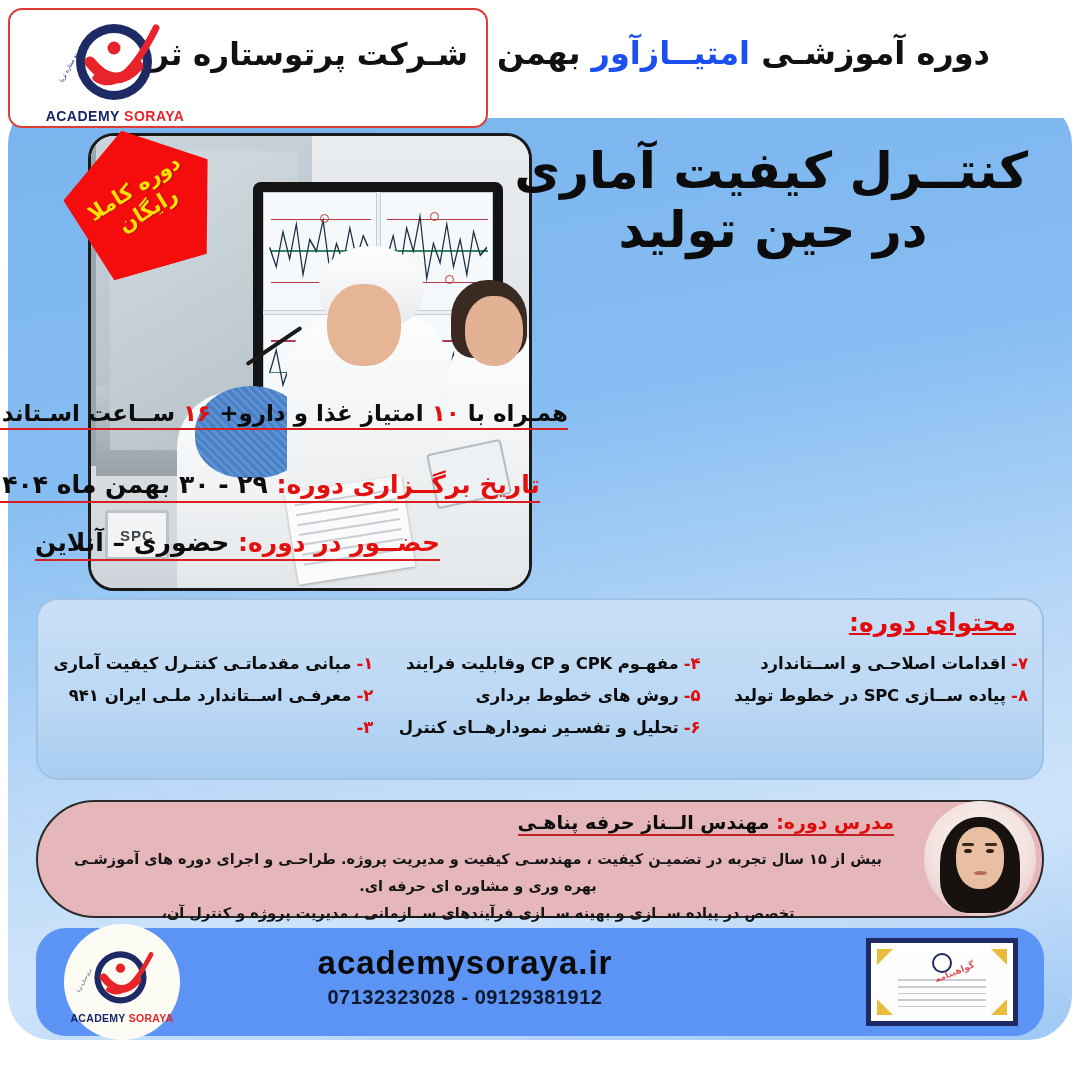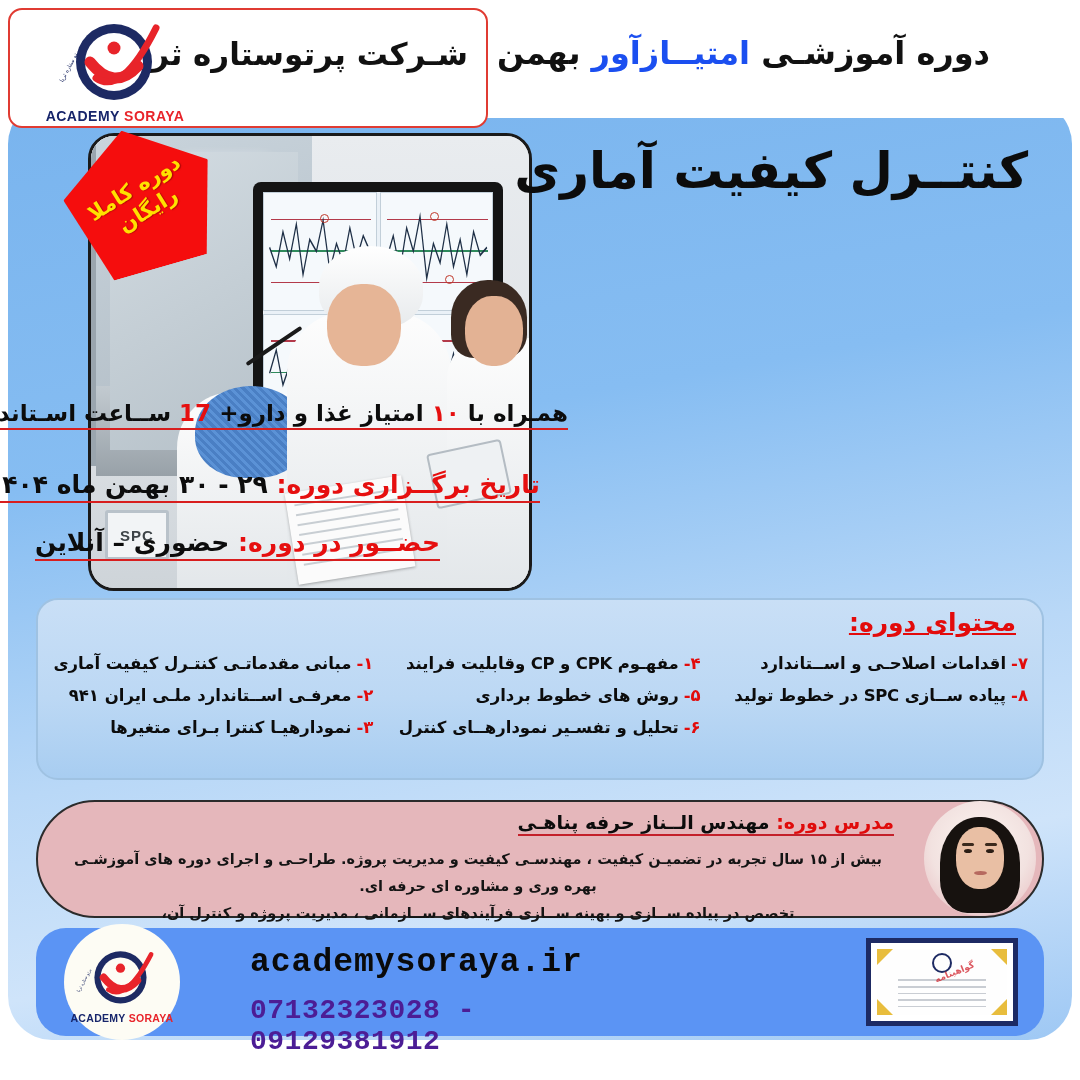--- a/index.html
+++ b/index.html
@@ -203,25 +203,25 @@
   .foot-logo{
     position:absolute;left:28px;top:-4px;width:116px;height:116px;border-radius:50%;
     background:#fdfcf4;display:flex;align-items:center;justify-content:center;
   }
   .foot-logo .fl-cap{
     position:absolute;bottom:16px;left:0;right:0;text-align:center;
     font-family:"Liberation Sans",sans-serif;font-size:10.5px;font-weight:bold;direction:ltr;letter-spacing:.3px;
   }
   .foot-logo .fl-cap .a{color:#17256b;} .foot-logo .fl-cap .s{color:#e8242a;}
   .contact{
-    position:absolute;left:214px;top:16px;width:430px;text-align:left;direction:ltr;
-    font-family:Liberation Mono, monospace;
+    position:absolute;left:214px;top:16px;width:430px;text-align:center;direction:ltr;
+    font-family:Liberation Sans, sans-serif;
   }
   .contact .site{font-size:33px;font-weight:bold;color:#0a0a0a;letter-spacing:1px;}
-  .contact .tel{font-size:28px;font-weight:bold;color:#4c1d95;letter-spacing:.5px;margin-top:14px;}
+  .contact .tel{font-size:20px;font-weight:bold;color:#0f172a;letter-spacing:.5px;margin-top:4px;}
   .cert{position:absolute;top:10px;width:152px;height:88px;background:#fff;overflow:hidden;}
   .cert.c1{left:662px;}
   .cert.c2{left:830px;border:5px solid #1d2a63;box-sizing:border-box;}
   .cert-inner{position:absolute;inset:6px;background:#fefefe;}
   .cert-inner i{position:absolute;left:16%;right:16%;height:1.6px;background:#c9cdd3;}
   .cert-title{position:absolute;left:0;right:0;top:26%;text-align:center;font-size:8px;color:#3d4a7a;font-style:italic;font-family:"Liberation Serif",serif;}
   .cert-logo{position:absolute;left:50%;top:6%;transform:translateX(-50%);width:16px;height:16px;border-radius:50%;border:2px solid #1d2a63;}
   .cert-stamp{position:absolute;left:28%;top:34%;width:52%;height:48%;transform:rotate(-22deg);color:#d0202a;font-size:9px;font-weight:bold;opacity:.75;}
   .gold{position:absolute;width:16px;height:16px;background:#e8bd3d;}
   .gold.tl{left:0;top:0;clip-path:polygon(0 0,100% 0,0 100%);}
@@ -341,25 +341,26 @@
   <div class="free-badge">
     <div class="pent"></div>
     <div class="txt">
       <span>دوره کاملا</span>
       <span>رایگان</span>
     </div>
   </div>
 
   <div class="title-block">
     <div class="tl">کنتــرل کیفیت آماری</div>
+    <div class="tl">در حین تولید</div>
   </div>
 
   <div class="meta m1">
     <div class="ln">
-      <span>همـراه با </span><span class="r">۱۰</span><span> امتیاز غذا و دارو+ </span><span class="r">17</span><span> ســاعت اسـتاندارد</span>
+      <span>همـراه با </span><span class="r">۱۰</span><span> امتیاز غذا و دارو+ </span><span class="r">۱۶</span><span> ســاعت اسـتاندارد</span>
     </div>
   </div>
   <div class="meta m2">
     <div class="ln">
       <span class="r">تاریخ برگــزاری دوره:</span><span> ۲۹ - ۳۰ بهمن ماه ۱۴۰۴</span>
     </div>
   </div>
   <div class="meta m3">
     <div class="ln">
       <span class="r">حضــور در دوره:</span><span> حضوری – آنلاین</span>
@@ -397,21 +398,20 @@
         <div class="ci">
             <span class="num">۱-</span>
             <span>مبانی مقدماتـی کنتـرل کیفیت آماری</span>
           </div>
         <div class="ci">
             <span class="num">۲-</span>
             <span>معرفـی اســتاندارد ملـی ایران ۹۴۱</span>
           </div>
         <div class="ci">
             <span class="num">۳-</span>
-            <span>نمودارهیـا کنترا بـرای متغیرها</span>
           </div>
       </div>
     </div>
   </div>
 
   <div class="teacher-panel">
     <div class="teacher-title">
       <span class="lbl">مدرس دوره:</span><span class="nm"> مهندس الــناز حرفه پناهـی</span>
     </div>
     <div class="teacher-bio">

